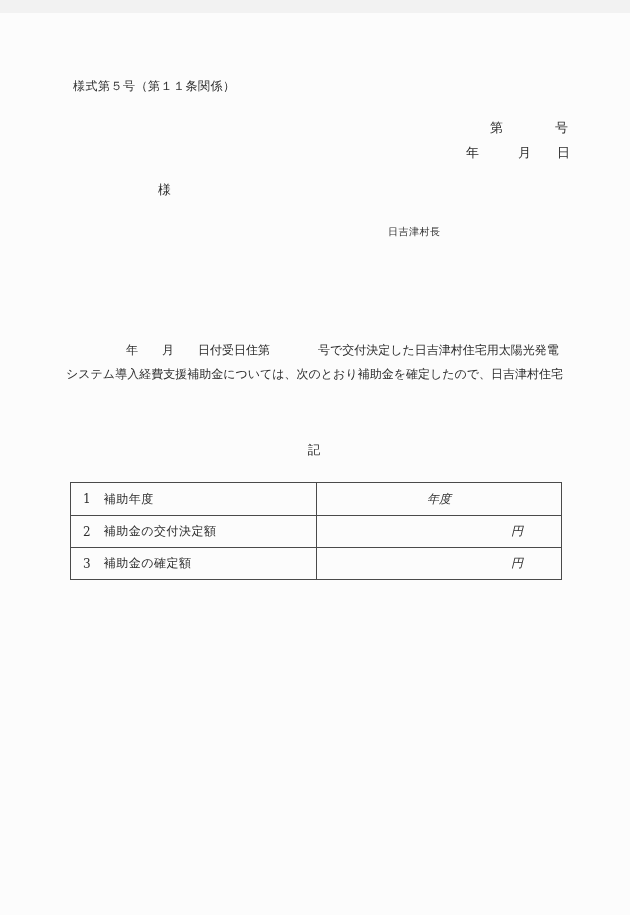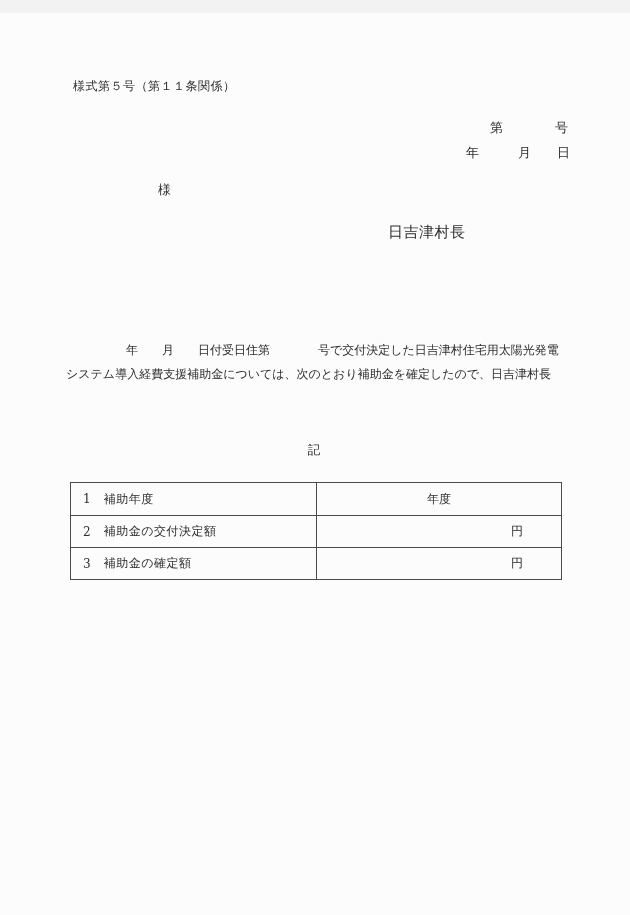--- a/index.html
+++ b/index.html
@@ -30,21 +30,21 @@
     left: 466px; top: 132px;
     font-size: 13px; line-height: 16px;
     white-space: pre;
   }
   .addressee {
     left: 158px; top: 169px;
     font-size: 13px; line-height: 16px;
   }
   .sender {
     left: 388px; top: 211px;
-    font-size: 15px; line-height: 16px;
+    font-size: 10px; line-height: 16px;
     letter-spacing: 0.5px;
   }
   .doc-title {
     left: 66px; top: 266px; width: 496px;
     text-align: center;
     font-size: 14.5px; line-height: 18px;
     letter-spacing: 6px;
     text-indent: 6px;
   }
   .body-par {
@@ -77,20 +77,21 @@
     border-right: 1px solid #4a4a4a;
     display: flex;
     align-items: center;
     padding-left: 12px;
   }
   .row-label { margin-left: 13px; letter-spacing: 0.5px; }
   .cell-right {
     flex: 1;
     display: flex;
     align-items: center;
+    font-style: italic;
   }
   .cell-right.val-center { justify-content: center; }
   .cell-right.val-right { justify-content: flex-end; padding-right: 38px; }
 </style>
 </head>
 <body>
 
 <div class="page">
 
   <div class="abs form-label">様式第５号（第１１条関係）</div>
@@ -99,21 +100,21 @@
 
   <div class="abs date-line">年　　　月　　日</div>
 
   <div class="abs addressee">様</div>
 
   <div class="abs sender">日吉津村長</div>
 
 
   <div class="abs body-par">
     <div class="body-line">　　　　　年　　月　　日付受日住第　　　　号で交付決定した日吉津村住宅用太陽光発電</div>
-    <div class="body-line">システム導入経費支援補助金については、次のとおり補助金を確定したので、日吉津村長</div>
+    <div class="body-line">システム導入経費支援補助金については、次のとおり補助金を確定したので、日吉津村住宅</div>
   </div>
 
   <div class="abs ki-heading">記</div>
 
   <div class="abs notice-table">
 
     <div class="trow">
       <div class="cell-left">
         <span class="row-no">1</span>
         <span class="row-label">補助年度</span>

